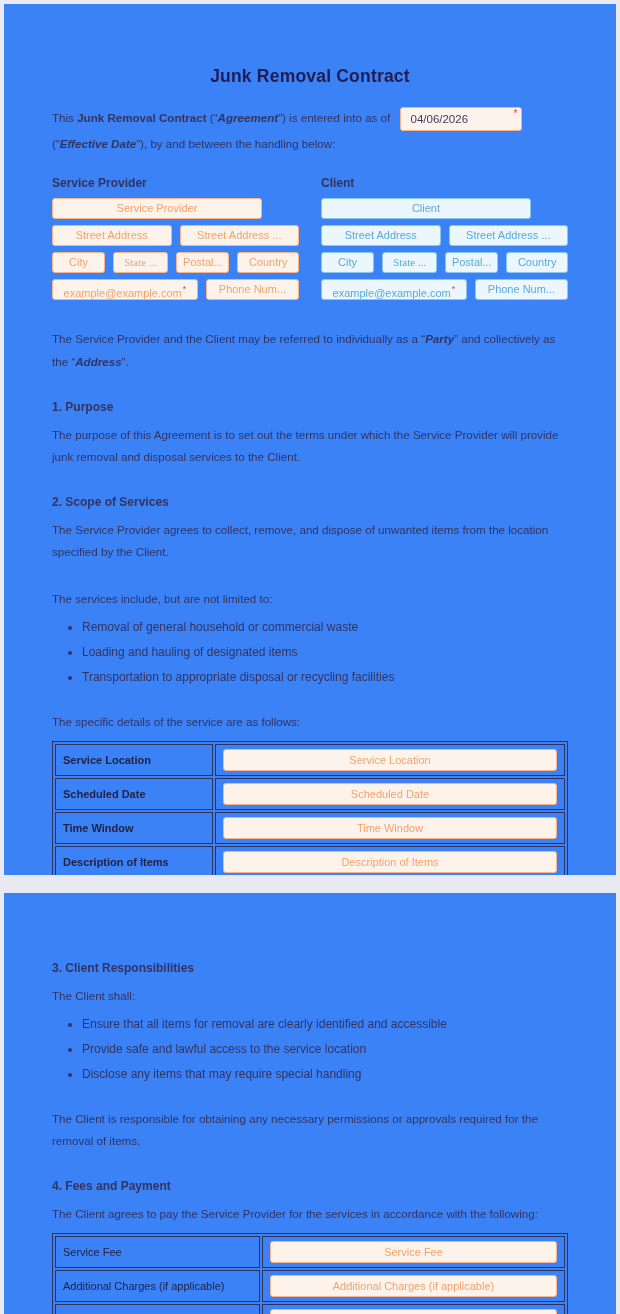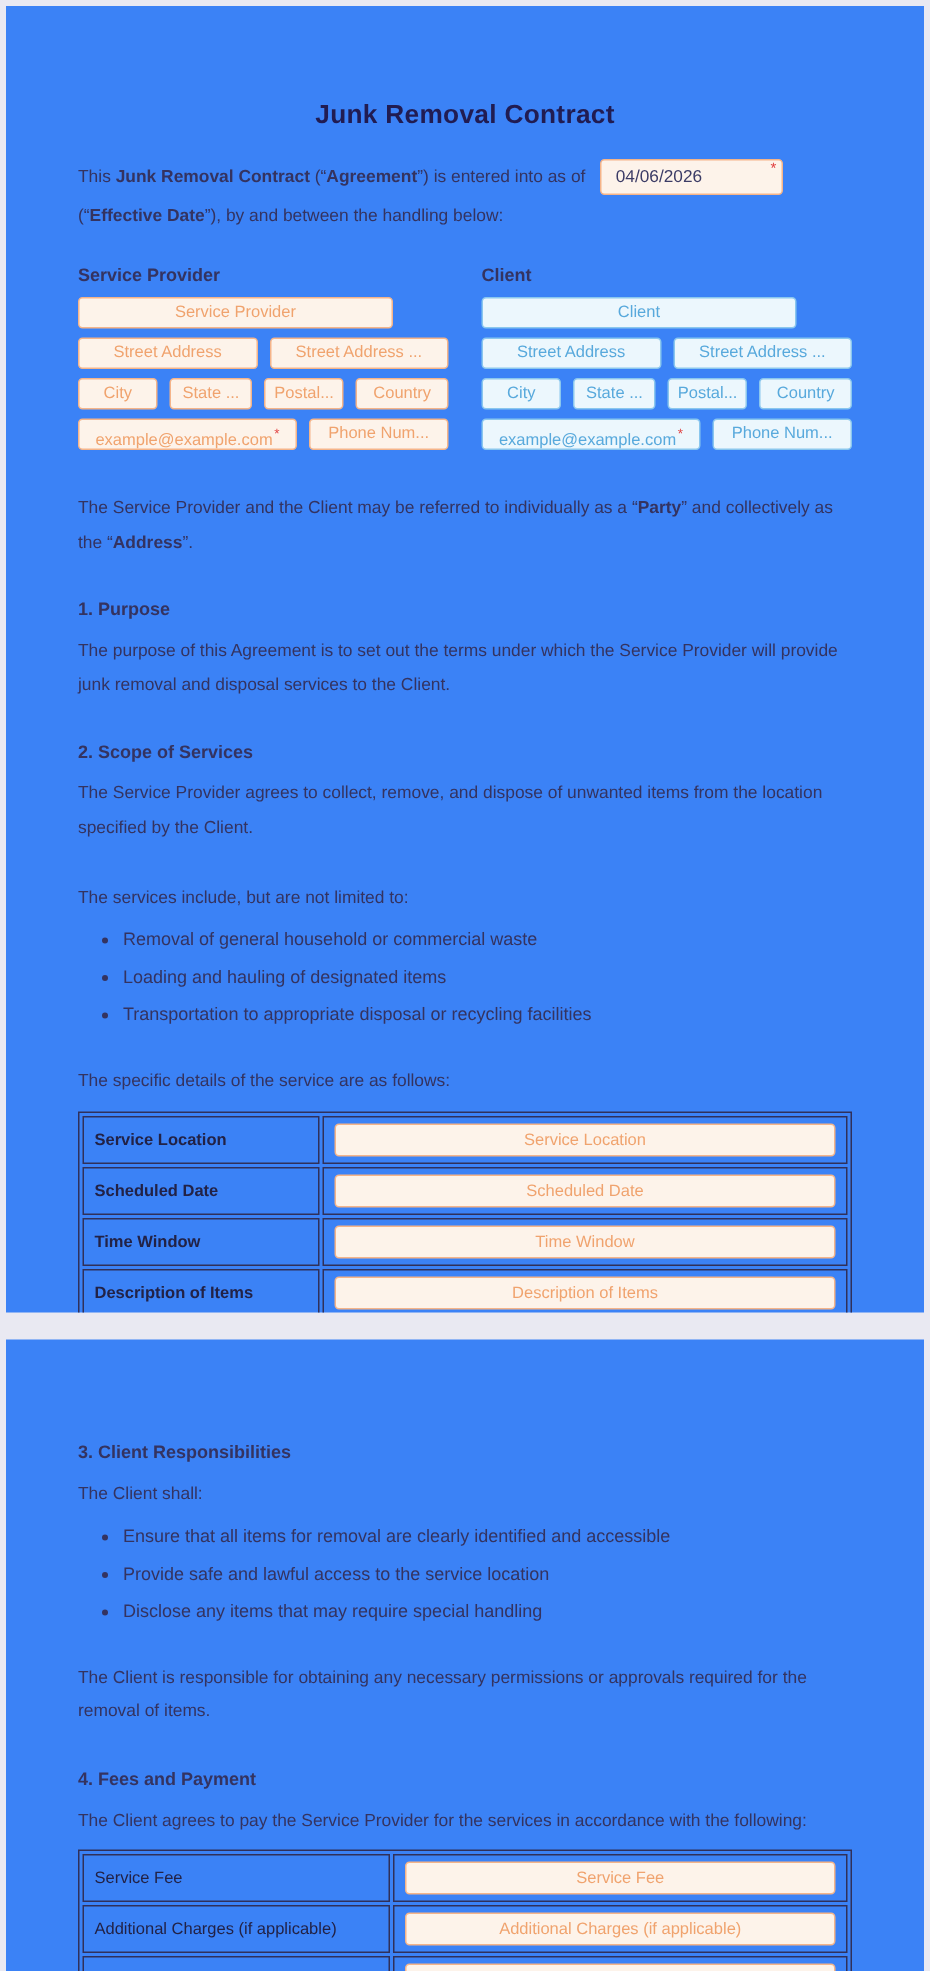--- a/index.html
+++ b/index.html
@@ -30,37 +30,37 @@
     width:612px;
   }
   .page1{height:871px;overflow:hidden;}
   .page2{height:600px;margin-top:18px;padding-top:60px;overflow:hidden;}
   h1.doc-title{
     font-size:17.5px;font-weight:bold;text-align:center;
     color:var(--title);margin:34px 0 0 0;letter-spacing:.2px;
   }
   p{font-size:11.6px;line-height:1.95;margin:0;}
   .b{font-weight:bold;}
-  .bi{font-weight:bold;}
+  .bi{font-weight:bold;font-style:italic;}
   .intro{margin-top:18px;line-height:2.2;}
   .parties-grid{display:flex;gap:22px;margin-top:20px;justify-content:center;}
   .party{flex:1;min-width:0;}
   .party h3{font-size:12px;margin:0 0 8px 0;color:var(--ink);}
   .frow{display:flex;gap:8px;margin-bottom:6px;}
   .field{
     height:21px;border-radius:3px;border:1px solid;
     font-size:11px;line-height:19px;text-align:center;
     padding:0 5px;white-space:nowrap;overflow:hidden;text-overflow:ellipsis;
     min-width:0;cursor:text;
   }
   .orange{border-color:var(--orange-border);background:var(--orange-bg);color:var(--orange-text);}
   .blue{border-color:var(--blue-border);background:var(--blue-bg);color:var(--blue-text);}
   .name-field{width:85%;}
   .f1{flex:1;}
-  .fc{flex:.95;} .fs{flex:1;} .fp{flex:.95;} .fco{flex:1.15;}
+  .fc{flex:.95;} .fs{flex:1;font-family:Liberation Serif, serif;} .fp{flex:.95;} .fco{flex:1.15;}
   .femail{flex:1.65;} .fphone{flex:1;}
   .astr{color:var(--red);font-size:9px;vertical-align:super;margin-left:1px;}
   .date-box{
     display:inline-block;position:relative;vertical-align:middle;
     background:var(--orange-bg);border:1px solid var(--orange-border);
     border-radius:3px;min-width:122px;height:24px;line-height:22px;
     padding:0 12px 0 10px;margin:0 16px 0 6px;
     font-size:11.5px;color:#3c3c66;text-align:left;cursor:text;
   }
   .date-box .req{position:absolute;top:0;right:3px;color:var(--red);font-size:10px;line-height:12px;}

